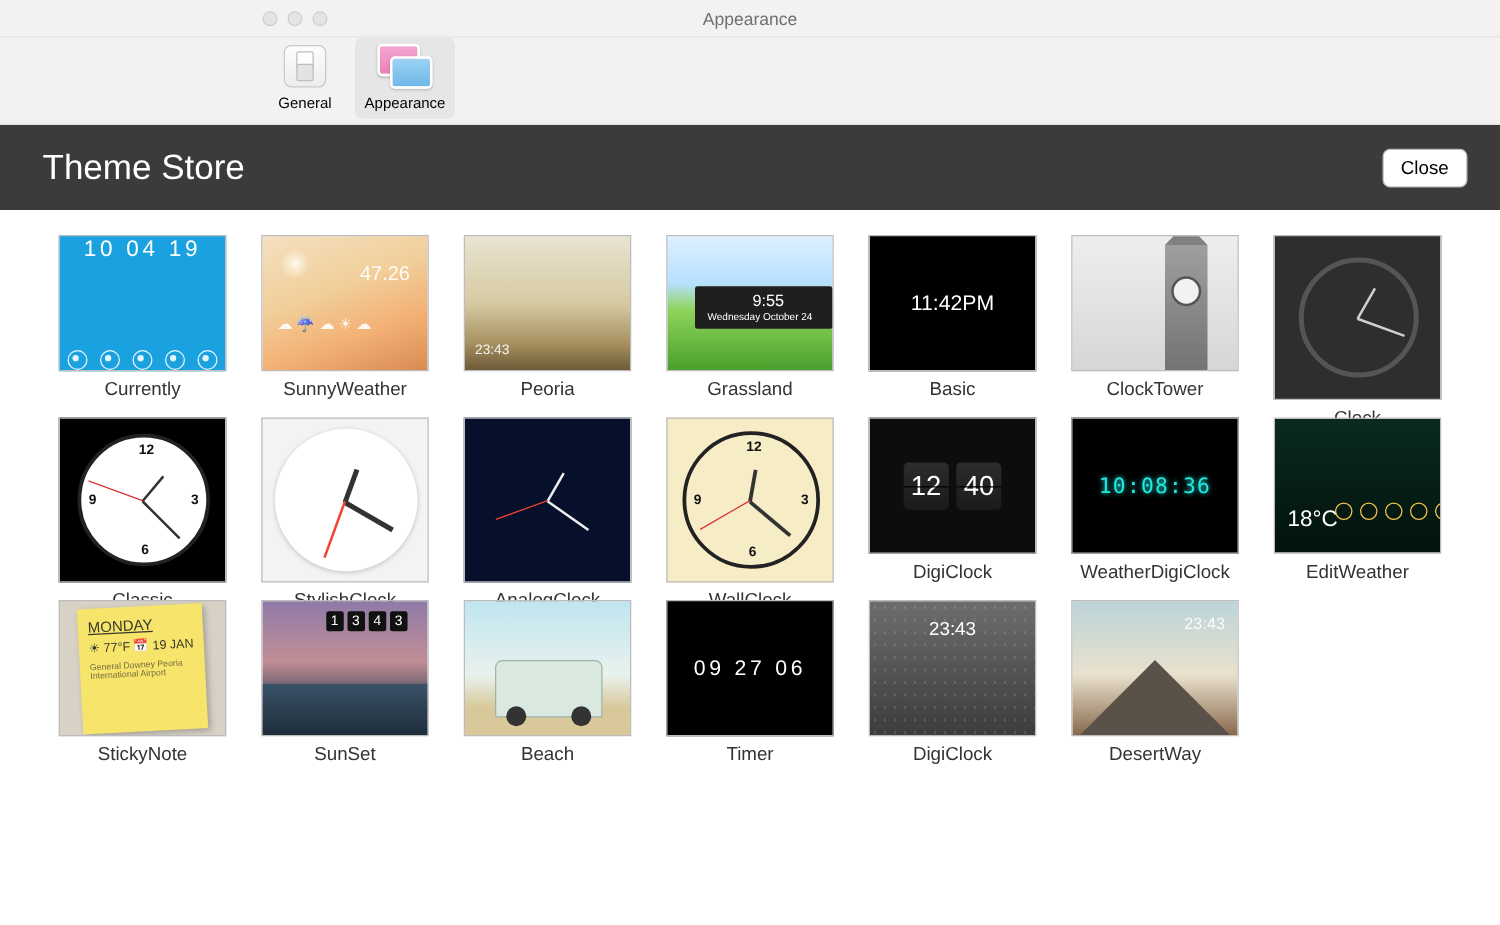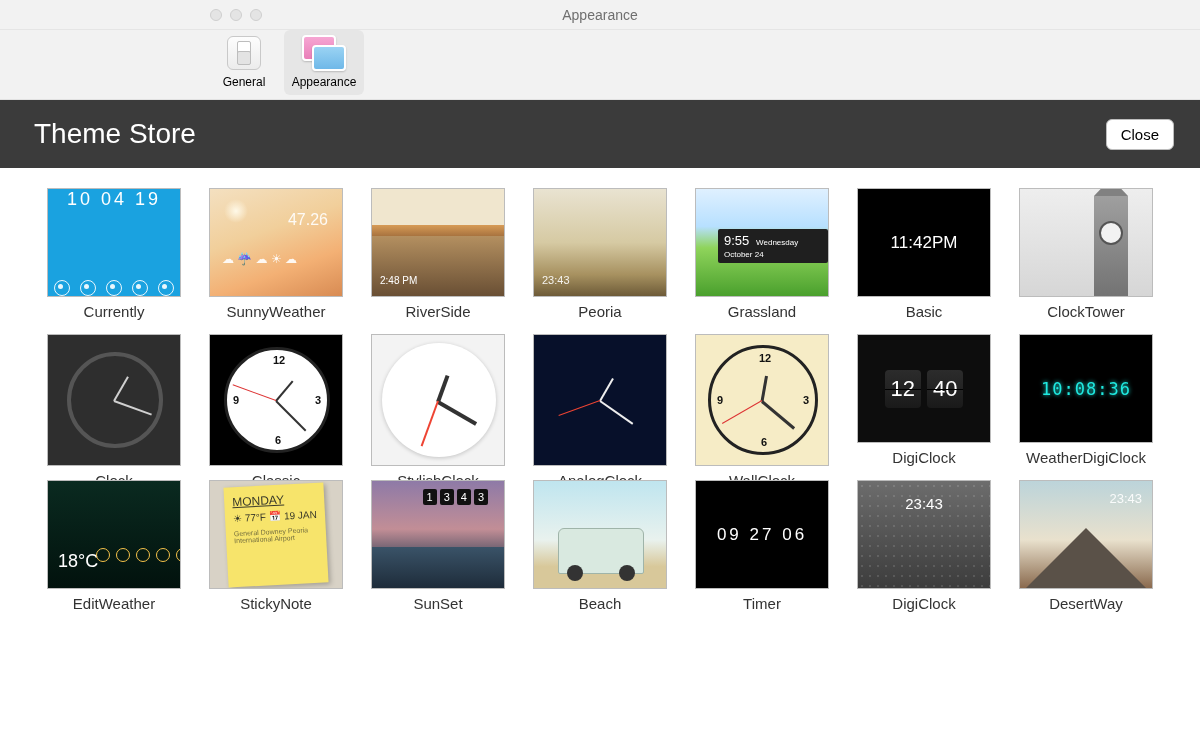--- a/index.html
+++ b/index.html
@@ -135,21 +135,21 @@
   .th-sunny { background:linear-gradient(160deg,#f4e0c0 0%, #f1cf9b 40%, #f3b074 70%, #d88b53 100%); position:relative;}
   .th-sunny .sun { position:absolute; top:10px; left:14px; width:24px; height:24px; background:radial-gradient(circle,#fff9e8 0%, rgba(255,255,255,0) 70%); border-radius:50%;}
   .th-sunny .t { position:absolute; top:22px; right:14px; color:rgba(255,255,255,.9); font-size:16px; }
   .th-sunny .icons { position:absolute; bottom:30px; left:12px; display:flex; gap:10px; color:rgba(255,255,255,.9); font-size:12px;}
   .th-riverside { background:linear-gradient(#f0e6ce 0%, #f0e6ce 35%, #4b3a28 35%, #4b3a28 40%, #b99463 40%, #694f34 100%); position:relative;}
   .th-riverside::before { content:""; position:absolute; top:34%; left:0; right:0; height:10%; background:linear-gradient(#d79b56,#a8733f);}
   .th-riverside .label { position:absolute; left:8px; bottom:10px; color:#fff; font-size:10px; }
   .th-field { background:linear-gradient(#e9e3d1 0%, #d6caa3 50%, #a79160 80%, #6d5b38 100%); }
   .th-grassland { background:linear-gradient(#dff0ff 0%, #b7e0ff 35%, #8fd45b 55%, #4aa02d 100%); position:relative; }
   .th-grassland .box { position:absolute; top:40px; left:22px; background:#1f1f1f; color:#fff; padding:4px 6px; font-size:10px; border-radius:2px;}
-  .th-grassland .box .tm { font-size:13px; font-weight:300;}
+  .th-grassland .box .tm { font-size:13px; font-weight:300;margin-left:40px;}
   .th-basic { background:#000; color:#fff; display:flex; align-items:center; justify-content:center; font-size:17px; font-weight:300;}
   .th-clocktower { background:linear-gradient(#eceef0,#d3d7da); filter:grayscale(1); position:relative; }
   .th-clocktower .tower { position:absolute; right:24px; bottom:0; width:34px; height:100px; background:linear-gradient(#9aa0a6,#6e747a); }
   .th-clocktower .tower::before { content:""; position:absolute; top:-18px; left:50%; transform:translateX(-50%); border-left:17px solid transparent; border-right:17px solid transparent; border-bottom:18px solid #7c8288;}
   .th-clocktower .face { position:absolute; right:29px; top:32px; width:24px; height:24px; background:#f2f2f2; border-radius:50%; border:2px solid #555; }
 
   
   .analog { position:relative; width:100%; height:100%; }
   .analog .face { position:absolute; border-radius:50%; }
   .hand { position:absolute; left:50%; top:50%; transform-origin:left center; height:2px; background:#333; }
@@ -252,26 +252,20 @@
 
   <div class="card">
     <div class="thumb th-sunny">
       <div class="sun"></div>
       <div class="t">47.26</div>
       <div class="icons">☁ ☔ ☁ ☀ ☁</div>
     </div>
     <div class="caption">SunnyWeather</div>
   </div>
 
-  <div class="card">
-    <div class="thumb th-riverside">
-      <div class="label">2:48 PM</div>
-    </div>
-    <div class="caption">RiverSide</div>
-  </div>
 
   <div class="card">
     <div class="thumb th-field">
       <div style="position:absolute;left:8px;bottom:10px;color:rgba(255,255,255,.9);font-size:11px;">23:43</div>
     </div>
     <div class="caption">Peoria</div>
   </div>
 
   <div class="card">
     <div class="thumb th-grassland">

